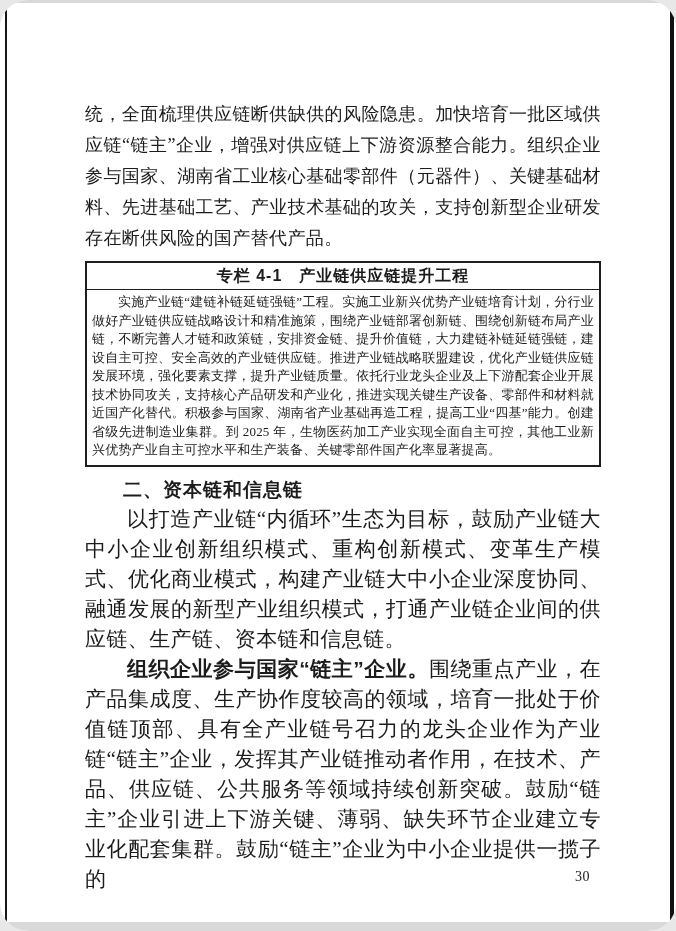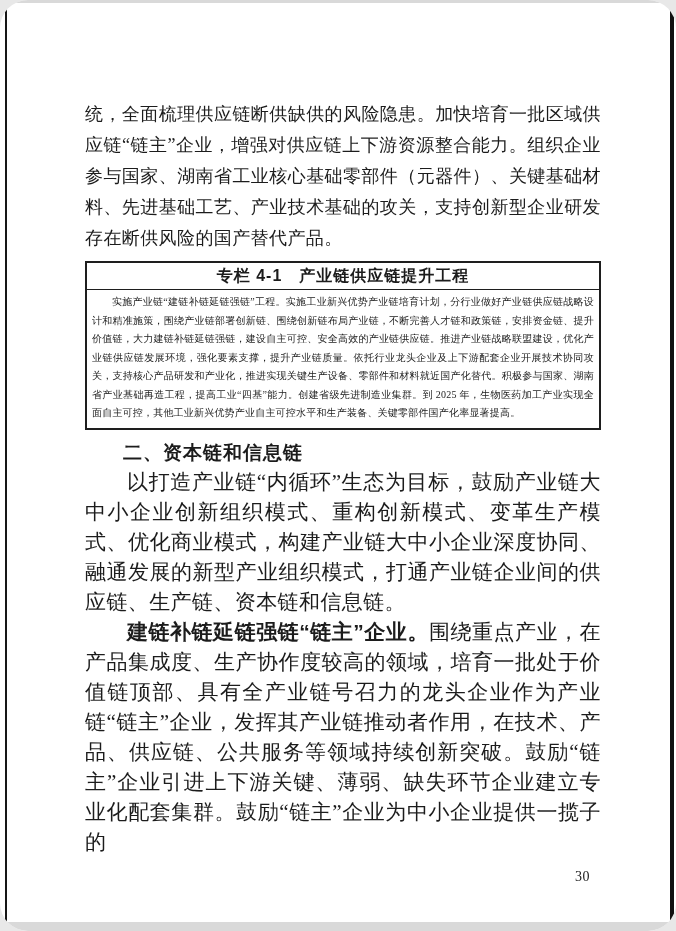--- a/index.html
+++ b/index.html
@@ -58,21 +58,21 @@
     font-size: 16px;
     line-height: 24px;
     text-align: center;
     border-bottom: 1px solid #1e1e1e;
     padding: 1px 18px;
     letter-spacing: 1px;
   }
   .callout-body {
     margin: 0;
     padding: 3px 5px 5px 5px;
-    font-size: 10px;
+    font-size: 13px;
     line-height: 18.5px;
     letter-spacing: 0.2px;
     text-align: justify;
     text-justify: inter-character;
     text-indent: 2em;
   }
   .section-heading {
     margin: 8px 0 0 0;
     font-family: "Liberation Sans", "DejaVu Sans", sans-serif;
     font-size: 19px;
@@ -118,21 +118,21 @@
 
     <div class="callout">
       <div class="callout-title">专栏 4-1　产业链供应链提升工程</div>
       <p class="callout-body">实施产业链“建链补链延链强链”工程。实施工业新兴优势产业链培育计划，分行业做好产业链供应链战略设计和精准施策，围绕产业链部署创新链、围绕创新链布局产业链，不断完善人才链和政策链，安排资金链、提升价值链，大力建链补链延链强链，建设自主可控、安全高效的产业链供应链。推进产业链战略联盟建设，优化产业链供应链发展环境，强化要素支撑，提升产业链质量。依托行业龙头企业及上下游配套企业开展技术协同攻关，支持核心产品研发和产业化，推进实现关键生产设备、零部件和材料就近国产化替代。积极参与国家、湖南省产业基础再造工程，提高工业“四基”能力。创建省级先进制造业集群。到 2025 年，生物医药加工产业实现全面自主可控，其他工业新兴优势产业自主可控水平和生产装备、关键零部件国产化率显著提高。</p>
     </div>
 
     <h2 class="section-heading">二、资本链和信息链</h2>
 
     <p class="flow-par">以打造产业链“内循环”生态为目标，鼓励产业链大中小企业创新组织模式、重构创新模式、变革生产模式、优化商业模式，构建产业链大中小企业深度协同、融通发展的新型产业组织模式，打通产业链企业间的供应链、生产链、资本链和信息链。</p>
 
-    <p class="flow-par"><span class="bold-lead">建链补链延链强链“链主”企业。</span><span>围绕重点产业，在产品集成度、生产协作度较高的领域，培育一批处于价值链顶部、具有全产业链号召力的龙头企业作为产业链“链主”企业，发挥其产业链推动者作用，在技术、产品、供应链、公共服务等领域持续创新突破。鼓励“链主”企业引进上下游关键、薄弱、缺失环节企业建立专业化配套集群。鼓励“链主”企业为中小企业提供一揽子的</span></p>
+    <p class="flow-par"><span class="bold-lead">组织企业参与国家“链主”企业。</span><span>围绕重点产业，在产品集成度、生产协作度较高的领域，培育一批处于价值链顶部、具有全产业链号召力的龙头企业作为产业链“链主”企业，发挥其产业链推动者作用，在技术、产品、供应链、公共服务等领域持续创新突破。鼓励“链主”企业引进上下游关键、薄弱、缺失环节企业建立专业化配套集群。鼓励“链主”企业为中小企业提供一揽子的</span></p>
 
   </div>
 
   <div class="page-number">30</div>
 
   <div class="edge-bottom"></div>
 
 </div>
 
 </body></html>

